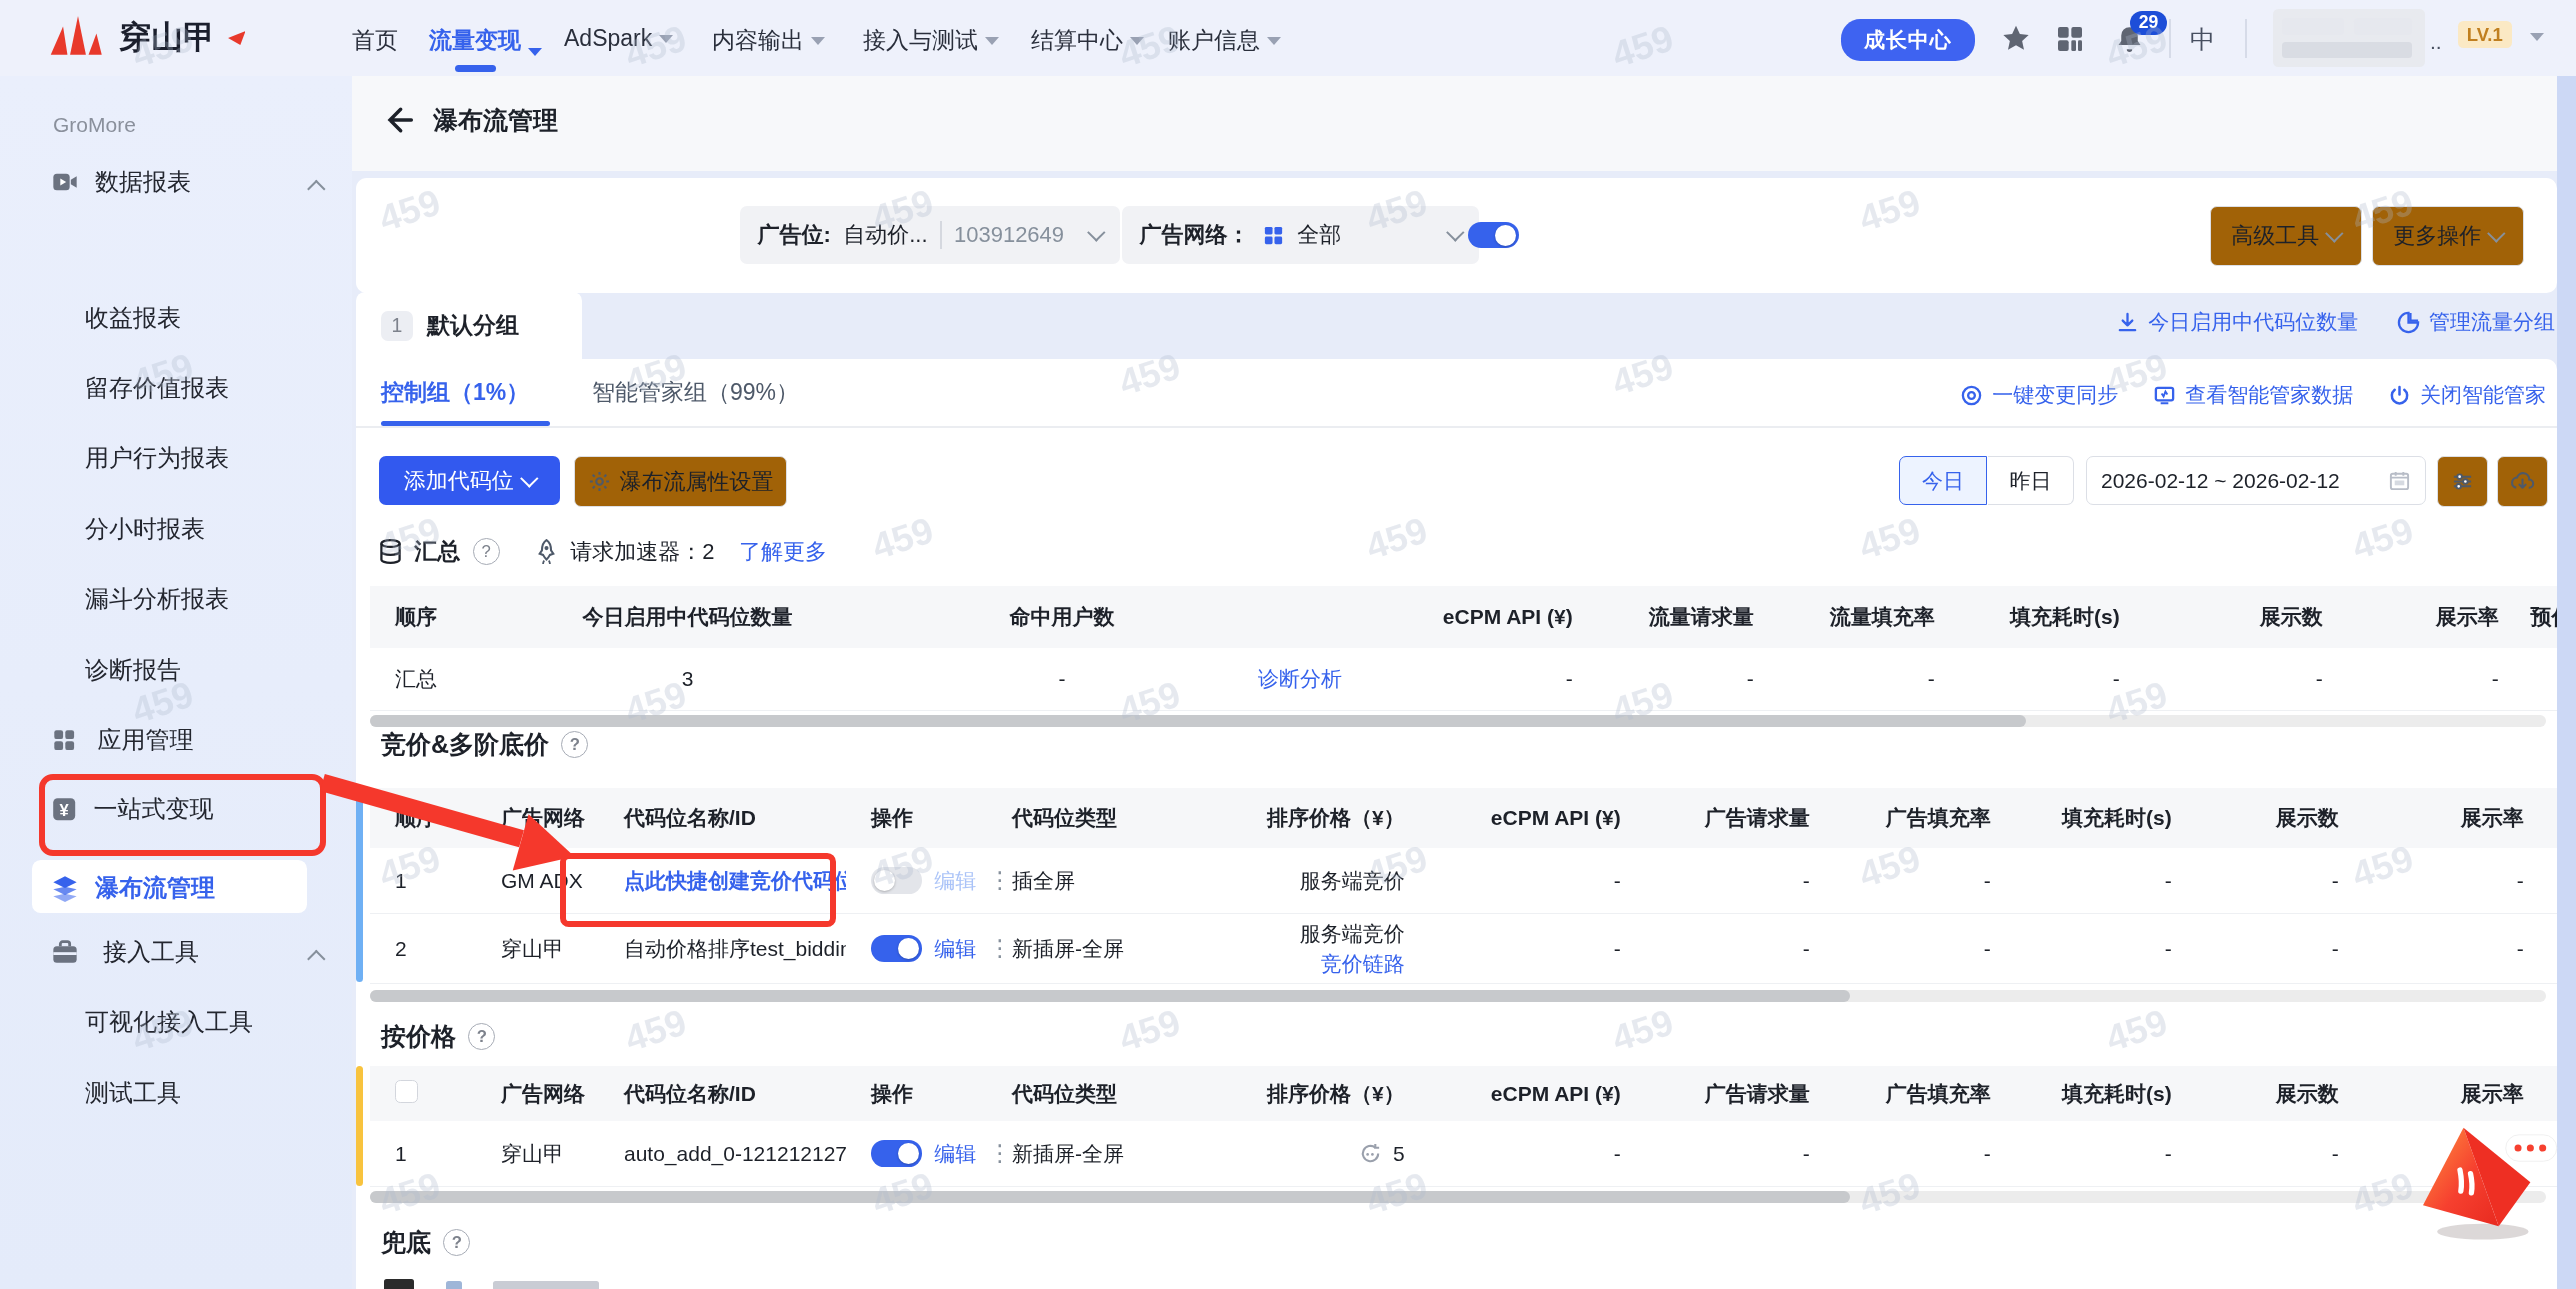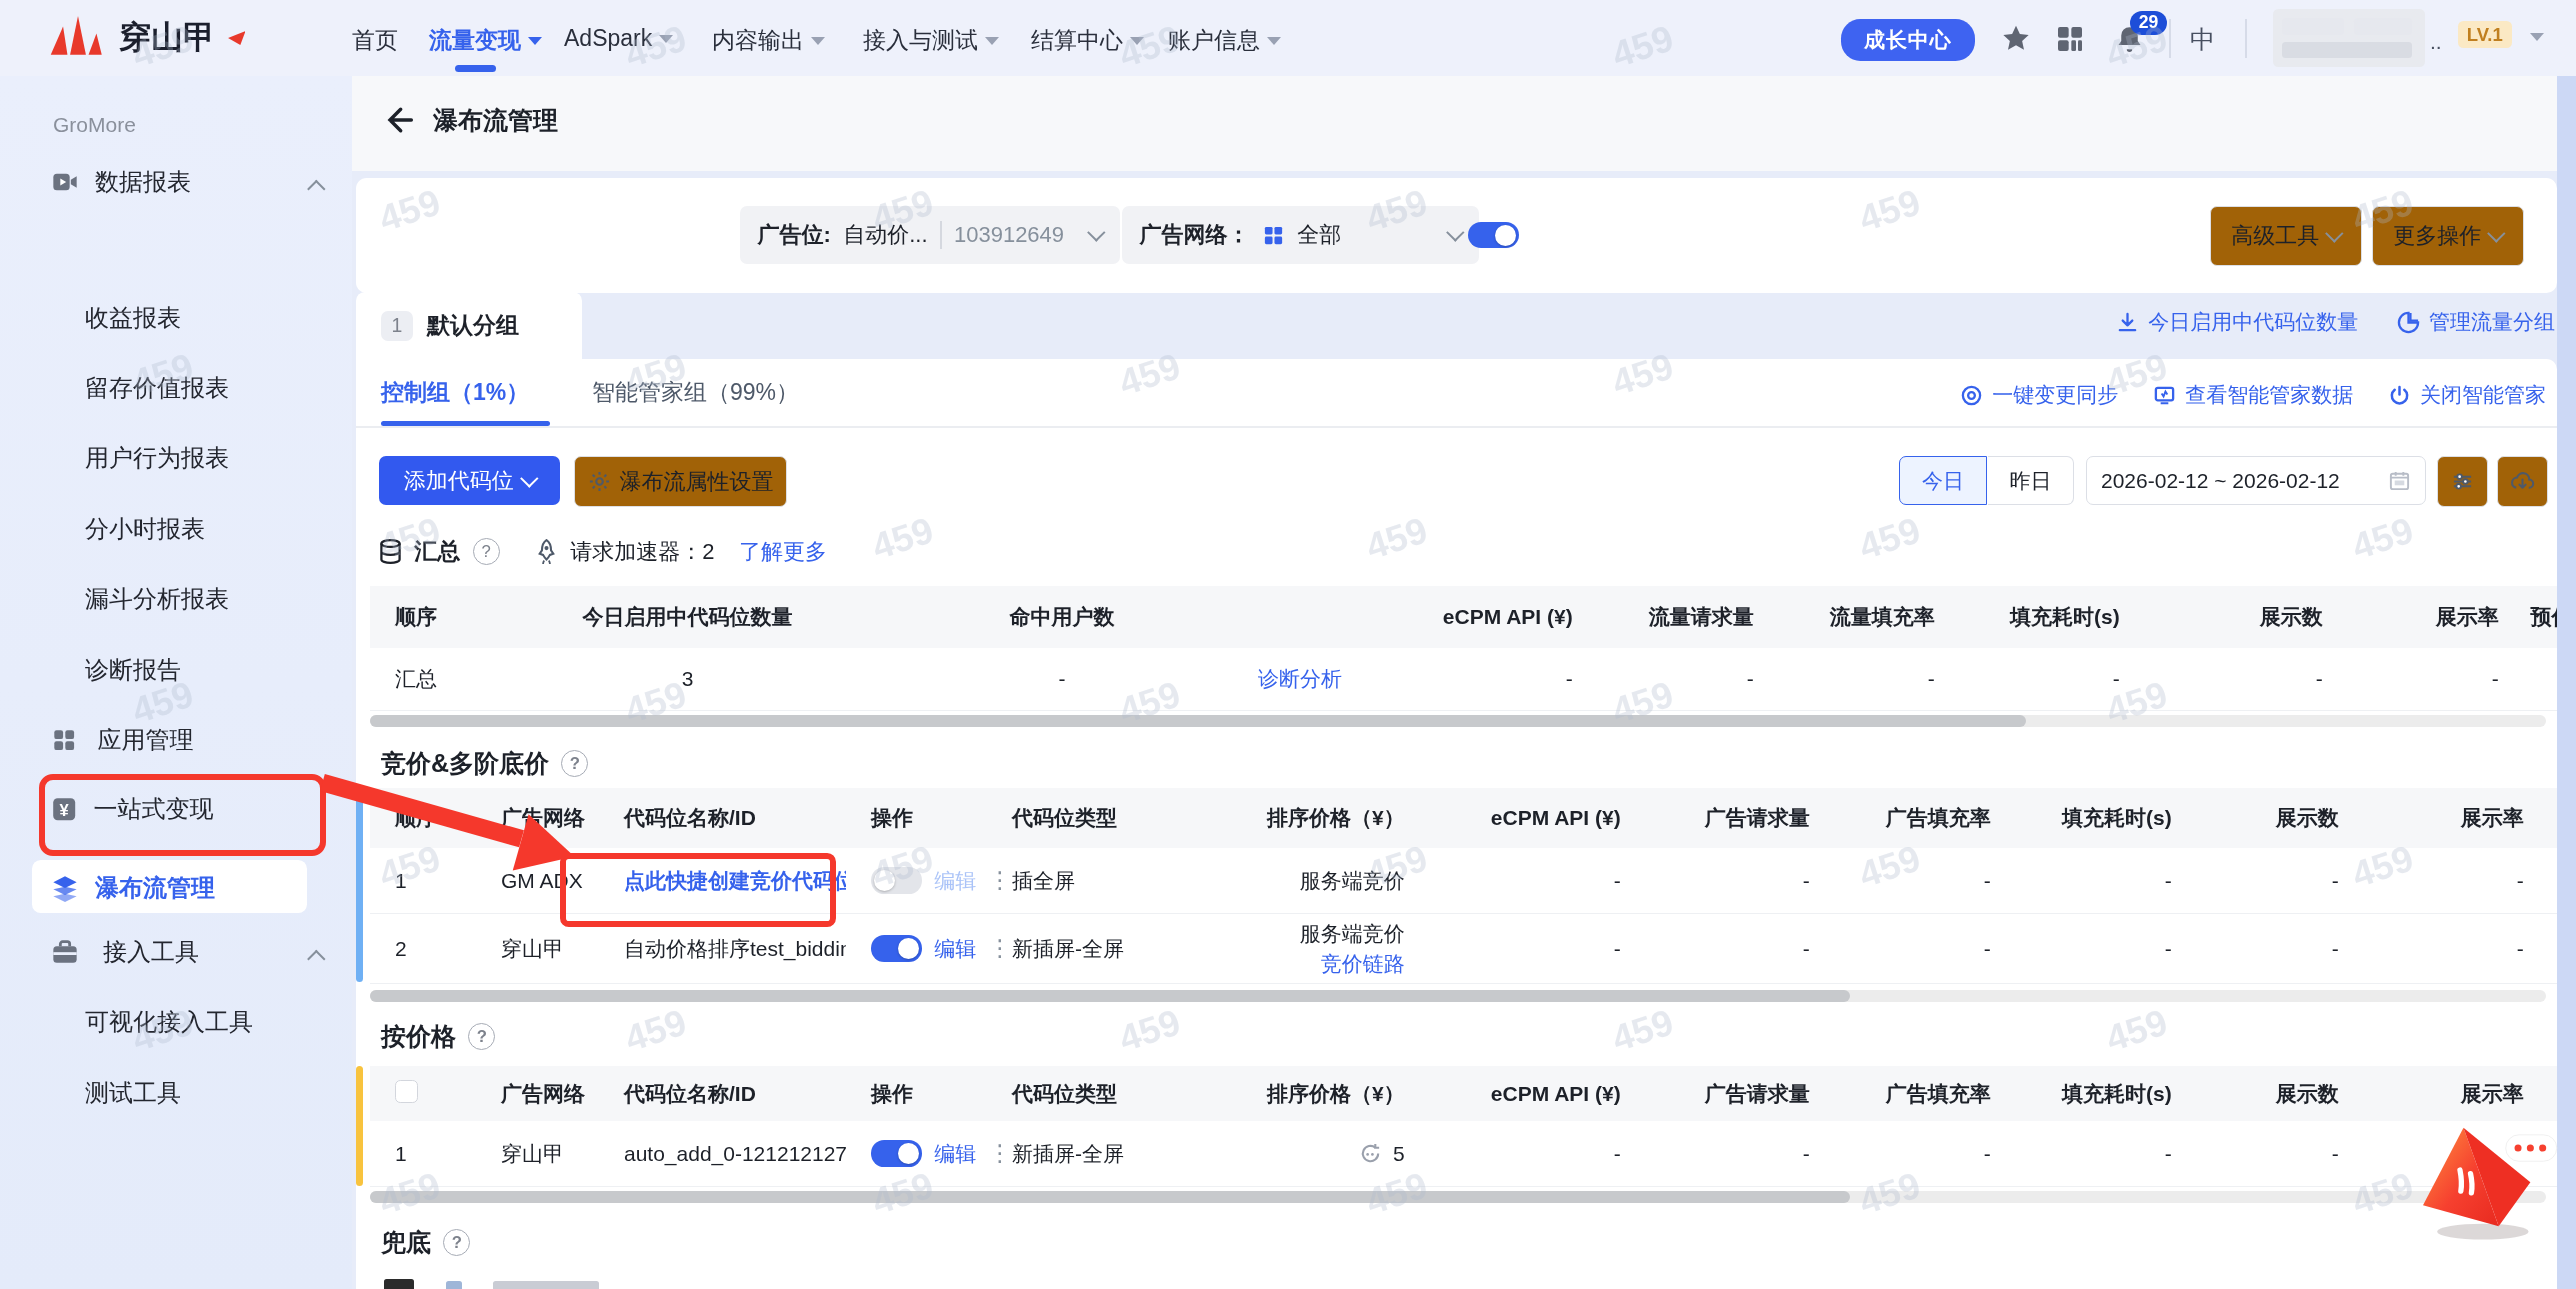--- a/index.html
+++ b/index.html
@@ -3,21 +3,21 @@
 <meta charset="utf-8">
 <style>
   html,body{margin:0;padding:0;}
   body{width:2576px;height:1290px;position:relative;overflow:hidden;
        font-family:"Liberation Sans","DejaVu Sans",sans-serif;
        background:#e7ecf9;color:#1d2129;}
   .abs{position:absolute;}
   .row{display:flex;align-items:center;}
   .navbar{left:0;top:0;width:2576px;height:76px;background:#eef1fb;}
   .nav-item{font-size:23px;color:#2a2f3c;display:flex;align-items:center;gap:7px;cursor:pointer;}
-  .nav-item.active{color:#3662ec;font-weight:bold;}
+  .nav-item.active{color:#3662ec;font-weight:bold;align-items:flex-end;}
   .caret-down{width:0;height:0;border-left:7px solid transparent;border-right:7px solid transparent;border-top:8.8px solid #99a1b3;}
   .caret-down.blue{border-top-color:#3662ec;}
   .pill{background:#3e63f1;color:#fff;border-radius:19.4px;font-size:21px;font-weight:bold;padding:7px 23px;letter-spacing:0.9px;}
   .badge-red{background:#1d4ed8;color:#fff;border-radius:14px;font-size:17.6px;padding:1.8px 8.8px;font-weight:bold;}
   .lv-badge{background:#fbe9c4;color:#c07f1f;border-radius:5.3px;font-size:18.5px;font-weight:bold;padding:2.6px 8.8px;}
   .vdiv{width:1.8px;height:39px;background:#d6dbe8;}
   .sidebar{left:0;top:76px;width:352px;height:1214px;background:linear-gradient(180deg,#eaeffc,#e4ebfa);}
   .side-label{font-size:21px;color:#8a909c;}
   .side-item{font-size:24px;color:#23262f;display:flex;align-items:center;cursor:pointer;}
   .side-item.active{color:#3662ec;font-weight:bold;}
@@ -387,21 +387,21 @@
   <div class="cell ta-r">-</div>
   <div class="cell ta-r">-</div>
   <div class="cell ta-r">-</div>
   <div class="cell ta-r">-</div>
   <div class="cell ta-r">-</div>
   <div class="cell"></div>
 </div>
 <div class="hscroll-track" style="left:370px;top:715px;width:2176px;"></div>
 <div class="hscroll-thumb" style="left:370px;top:715px;width:1656px;"></div>
 
-<div class="abs sec-title" style="left:381px;top:747px;">
+<div class="abs sec-title" style="left:381px;top:728px;">
   <span>竞价&amp;多阶底价</span>
   <span class="help">?</span>
 </div>
 
 <div class="stripe" style="top:788px;height:194px;background:#6fb0f4;"></div>
 <div class="tbl-row bid-cols thead" style="left:370px;top:788px;height:60px;">
   <div class="cell">顺序</div>
   <div class="cell">广告网络</div>
   <div class="cell">代码位名称/ID</div>
   <div class="cell">操作</div>

